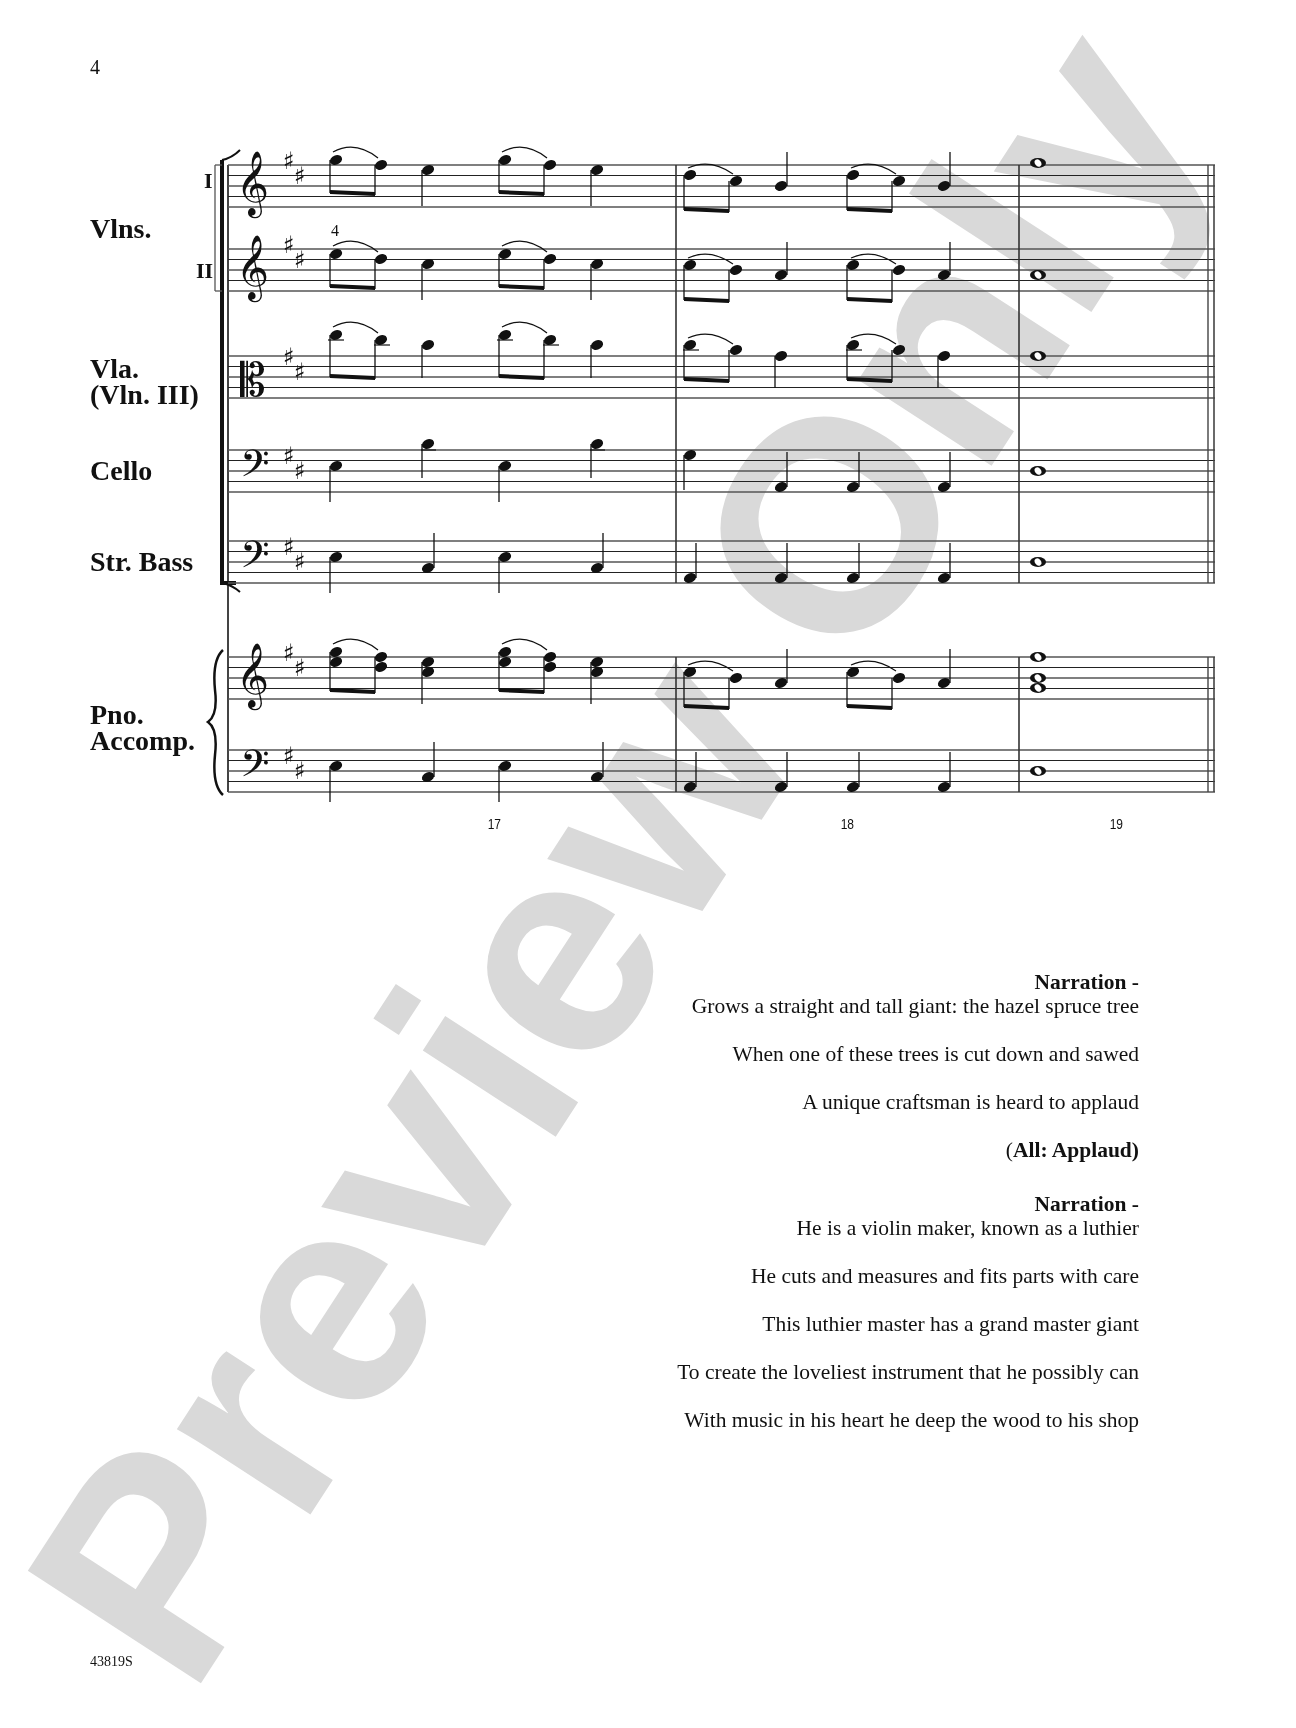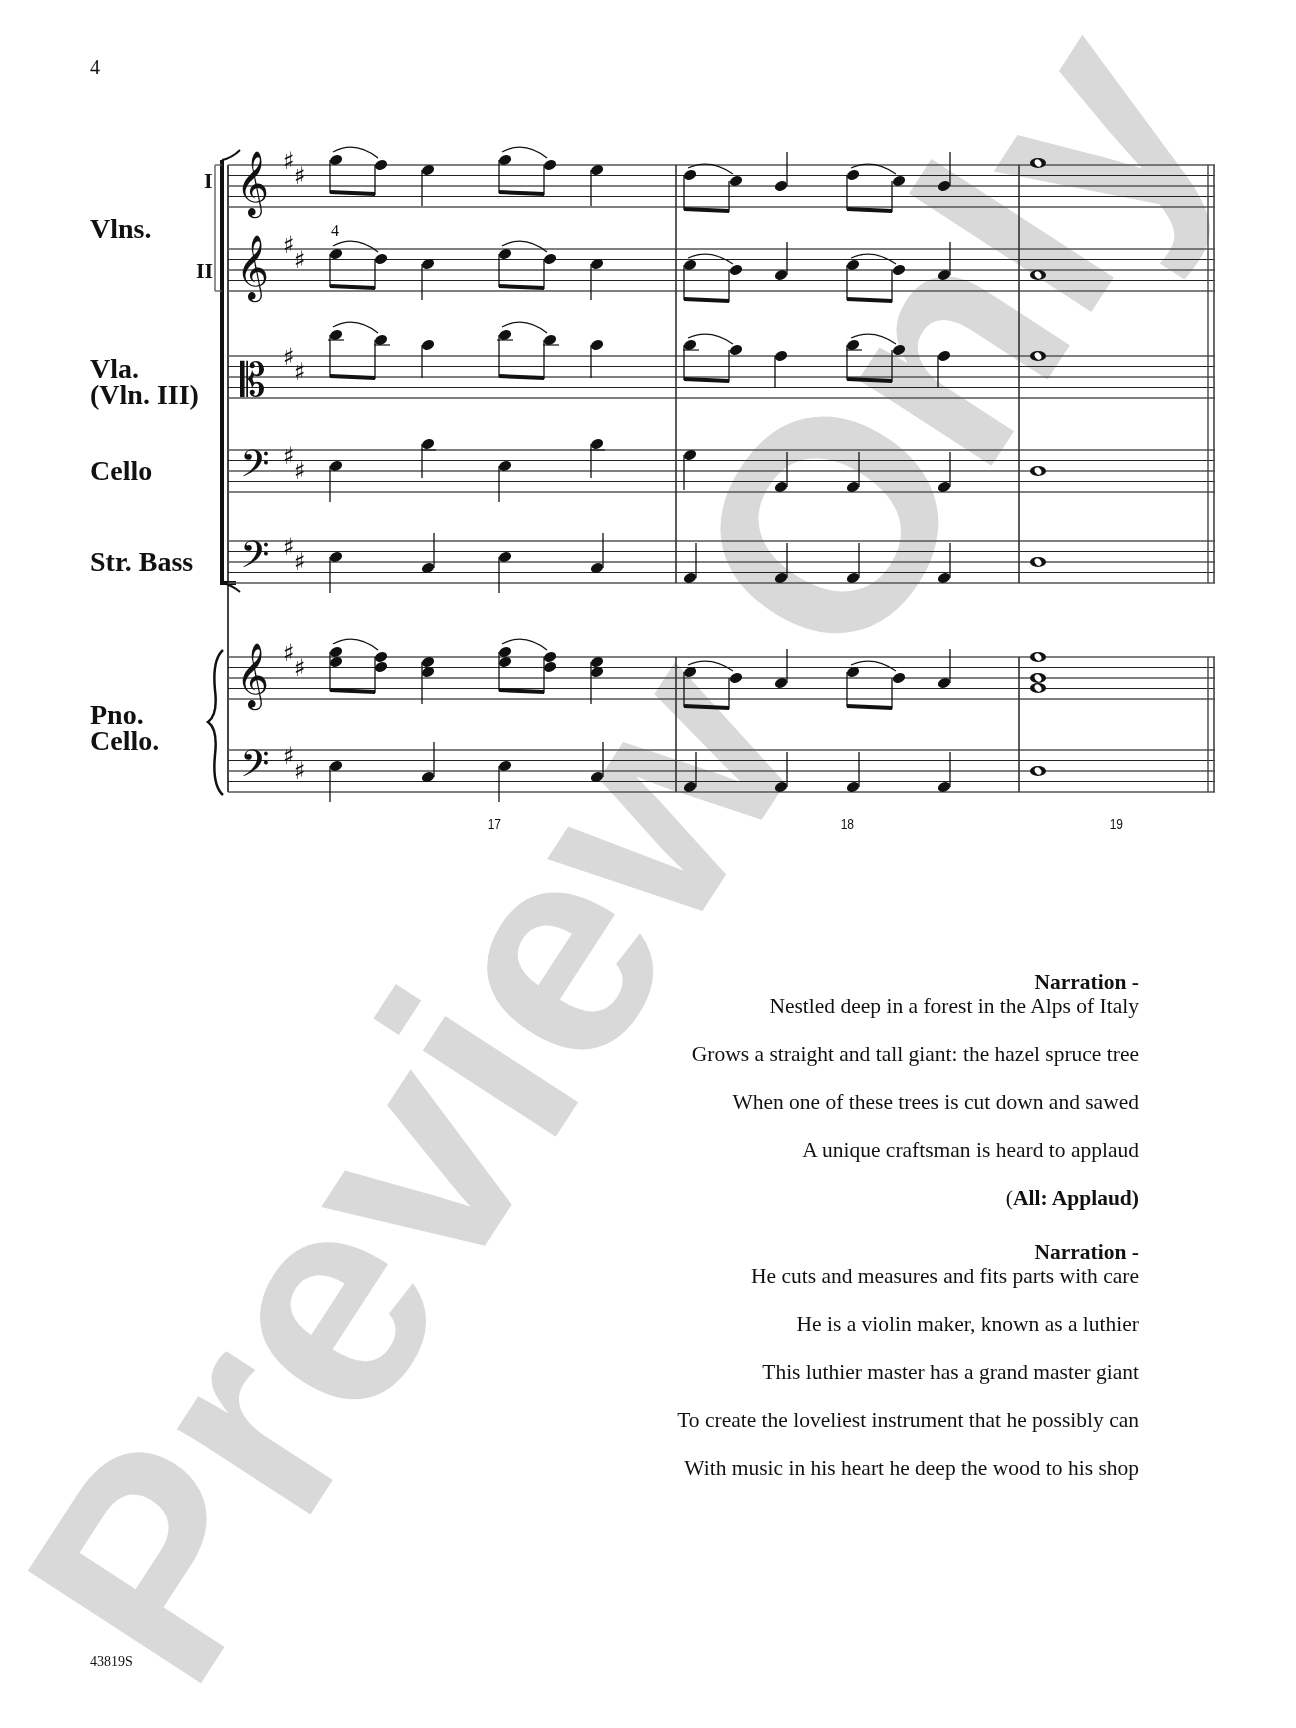--- a/index.html
+++ b/index.html
@@ -32,21 +32,21 @@
 <div class="roman" style="left:204px; top:168px;">I</div>
 <div class="roman" style="left:196px; top:258px;">II</div>
 <div class="inst" style="left:90px; top:356px;">
   <div>Vla.</div>
   <div>(Vln. III)</div>
 </div>
 <div class="inst" style="left:90px; top:458px;">Cello</div>
 <div class="inst" style="left:90px; top:549px;">Str. Bass</div>
 <div class="inst" style="left:90px; top:702px;">
   <div>Pno.</div>
-  <div>Cello.</div>
+  <div>Accomp.</div>
 </div>
 
 <div class="fing" style="left:331px; top:222px;">4</div>
 
 <div class="mnum" style="left:486px; top:815px;">17</div>
 <div class="mnum" style="left:839px; top:815px;">18</div>
 <div class="mnum" style="left:1108px; top:815px;">19</div>
 
 <svg class="score" width="1296" height="900" viewBox="0 0 1296 900">
   <defs>
@@ -342,29 +342,28 @@
     <use href="#nh" x="944" y="787"></use>
       <line x1="950" y1="787" x2="950" y2="752" stroke="#111" stroke-width="1.3"></line>
 
     <use href="#whole" x="1038" y="771"></use>
   </g>
 </svg>
 
 <div class="narr">
   <div class="block">
     <div class="hd">Narration -</div>
-    <div class="ln">Nestled deep in a forest in the Alps of Italy</div>
     <div class="ln">Grows a straight and tall giant: the hazel spruce tree</div>
     <div class="ln">When one of these trees is cut down and sawed</div>
     <div class="ln">A unique craftsman is heard to applaud</div>
     <div class="ln"><span>(</span><span class="cue">All: Applaud</span><span class="cue">)</span></div>
   </div>
   <div class="block">
     <div class="hd">Narration -</div>
+    <div class="ln">He is a violin maker, known as a luthier</div>
     <div class="ln">He cuts and measures and fits parts with care</div>
-    <div class="ln">He is a violin maker, known as a luthier</div>
     <div class="ln">This luthier master has a grand master giant</div>
     <div class="ln">To create the loveliest instrument that he possibly can</div>
     <div class="ln">With music in his heart he deep the wood to his shop</div>
   </div>
 </div>
 
 <div class="catalog">43819S</div>
 
 </body></html>

